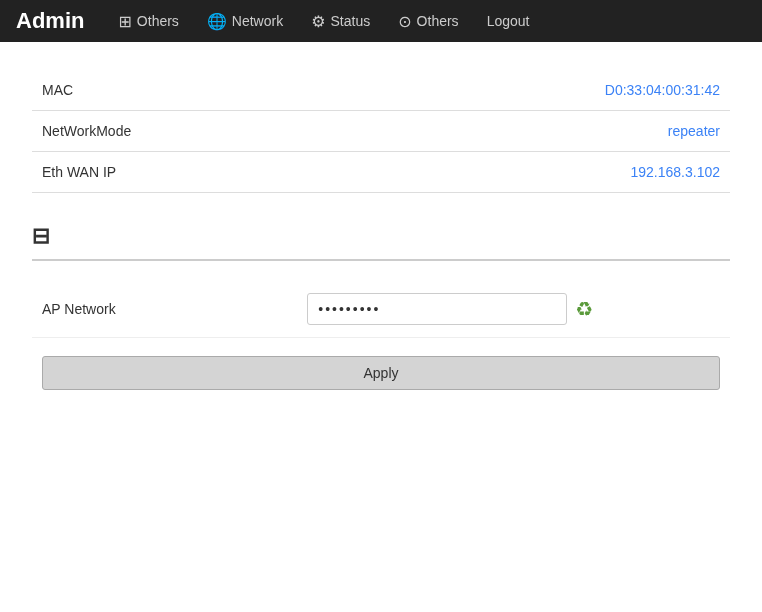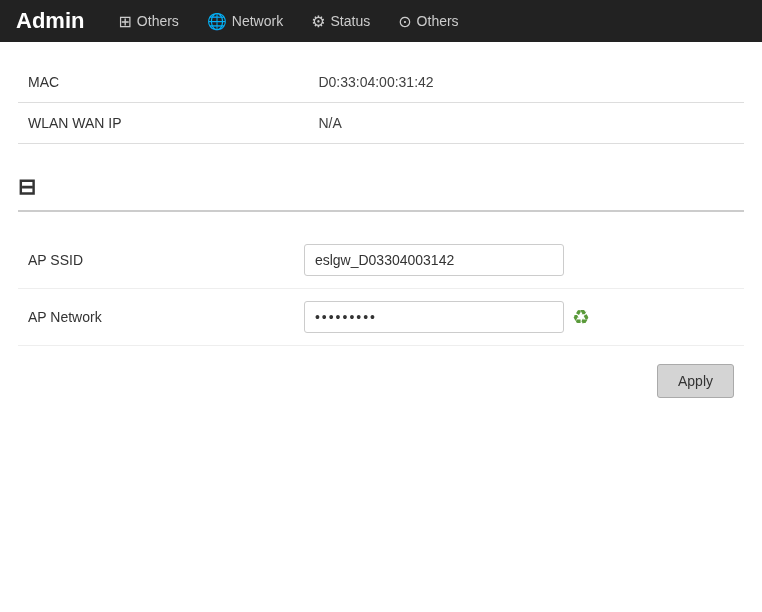--- a/index.html
+++ b/index.html
@@ -29,39 +29,41 @@
       font-size: 14px;
       text-decoration: none;
     }
     nav .nav-icon {
       margin-right: 5px;
       font-size: 16px;
     }
 
     
     .content {
-      padding: 20px 18px;
+      padding: 20px 32px;
+      margin-top: 8px;
     }
 
     
     .info-table {
       width: 100%;
       border-collapse: collapse;
       margin-bottom: 30px;
     }
     .info-table td {
       padding: 12px 10px;
       border-bottom: 1px solid #ddd;
     }
     .info-table td:first-child {
       color: #333;
       width: 40%;
     }
     .info-table td:last-child {
-      color: #404040;
+      color: #3b82f6;
+      text-align: right;
     }
 
     
     .section-title {
       display: flex;
       align-items: center;
       font-size: 20px;
       font-weight: bold;
       color: #333;
       margin-bottom: 20px;
@@ -113,20 +115,21 @@
       border: none;
       padding: 0;
     }
 
     
     .btn-row {
       display: flex;
       justify-content: flex-end;
       padding: 18px 10px 10px 10px;
       gap: 8px;
+      flex-direction: column;
     }
     .btn {
       padding: 8px 20px;
       border: 1px solid #aaa;
       background: #d4d4d4;
       color: #333;
       font-size: 14px;
       border-radius: 3px;
       cursor: pointer;
     }
@@ -144,52 +147,51 @@
     <span class="nav-icon">🌐</span>
     <span>Network</span>
   </a>
   <a class="nav-item">
     <span class="nav-icon">⚙</span>
     <span>Status</span>
   </a>
   <a class="nav-item">
     <span class="nav-icon">⊙</span>
     <span>Others</span>
+  </a>
+  <a class="nav-item">
+    <span>Logout</span>
   </a>
 </nav>
 
 <div class="content">
 
   <table class="info-table">
     <tbody id="info-tbody">
     <tr>
       <td>MAC</td>
       <td>D0:33:04:00:31:42</td>
     </tr>
         <tr>
-      <td>WLAN WAN IP</td>
-      <td>N/A</td>
+      <td>NetWorkMode</td>
+      <td>repeater</td>
+    </tr>
+        <tr>
+      <td>Eth WAN IP</td>
+      <td>192.168.3.102</td>
     </tr>
       </tbody>
   </table>
 
   <div class="section-title">
     <span class="ap-icon">⊟</span>
   </div>
 
   <table class="config-table">
     <tbody>
-      <tr>
-        <td>AP SSID</td>
-        <td>
-          <div class="input-cell">
-            <input type="text" value="eslgw_D03304003142" style="">
-          </div>
-        </td>
-      </tr>
       <tr>
         <td>AP Network</td>
         <td>
           <div class="input-cell">
             <input type="password" value="password1" style="">
             <button class="refresh-icon-btn" title="Refresh password">♻</button>
           </div>
         </td>
       </tr>
     </tbody>

